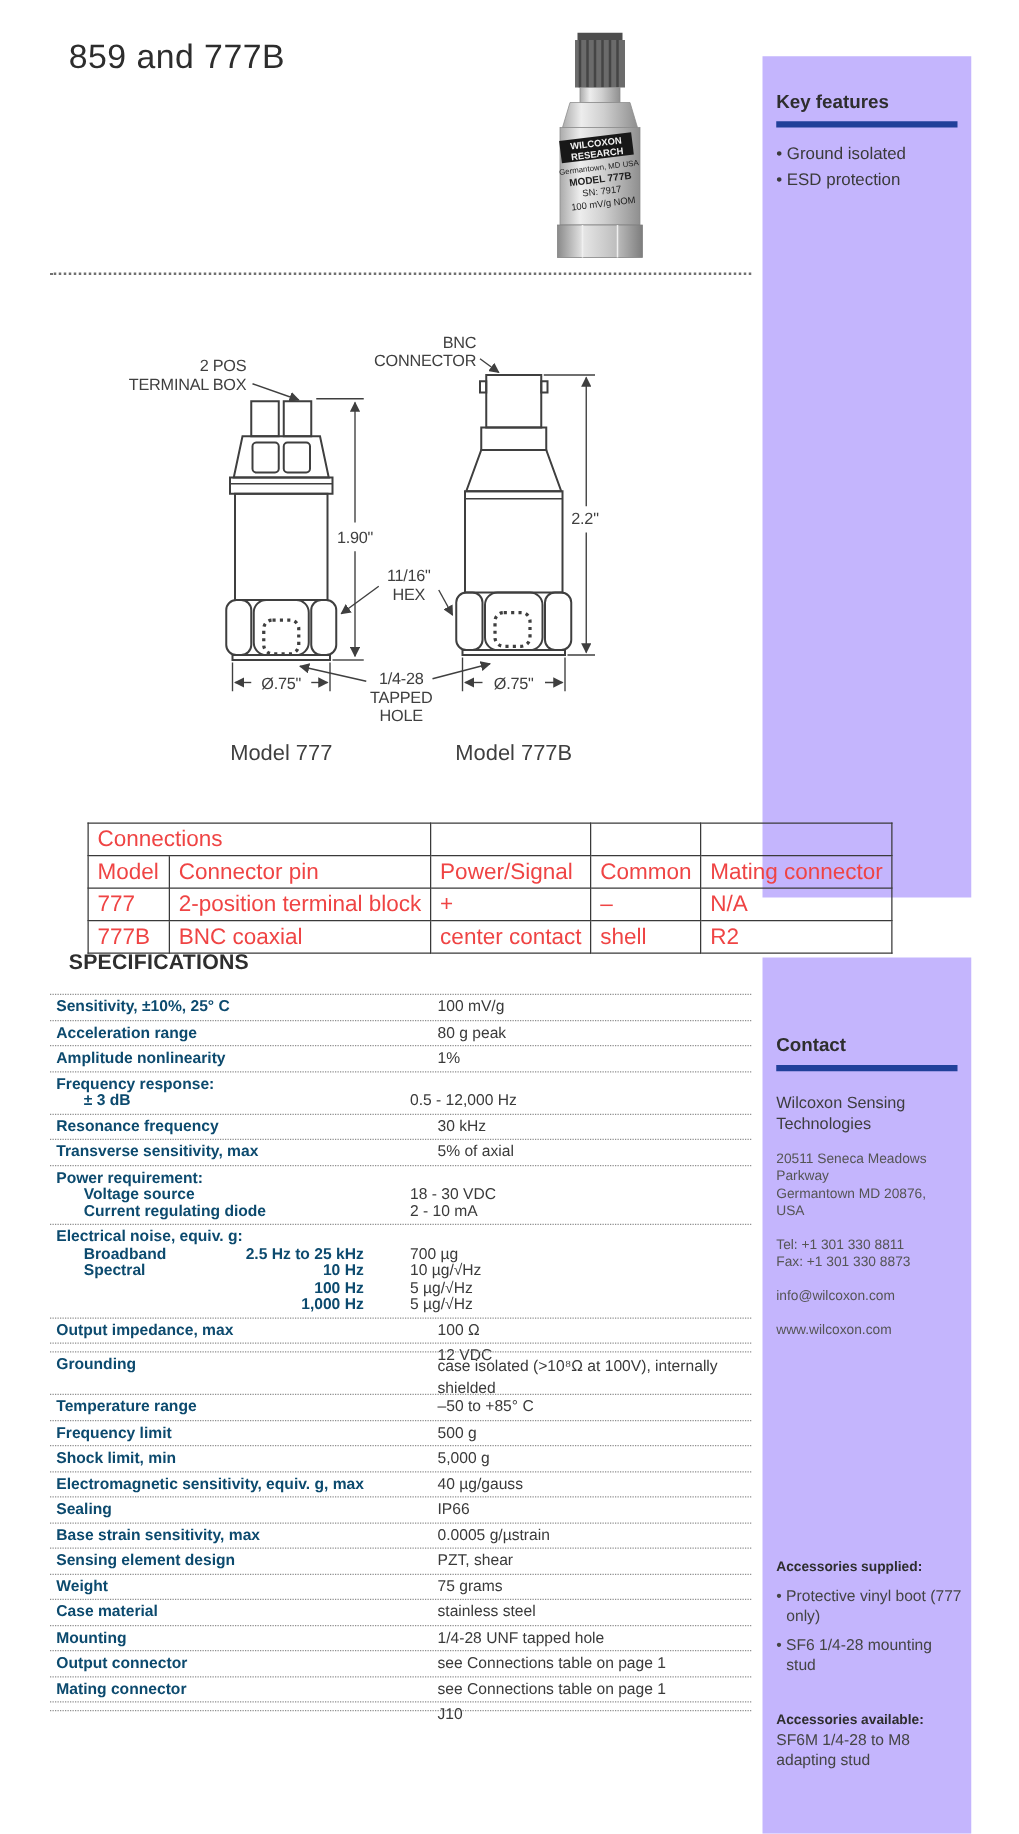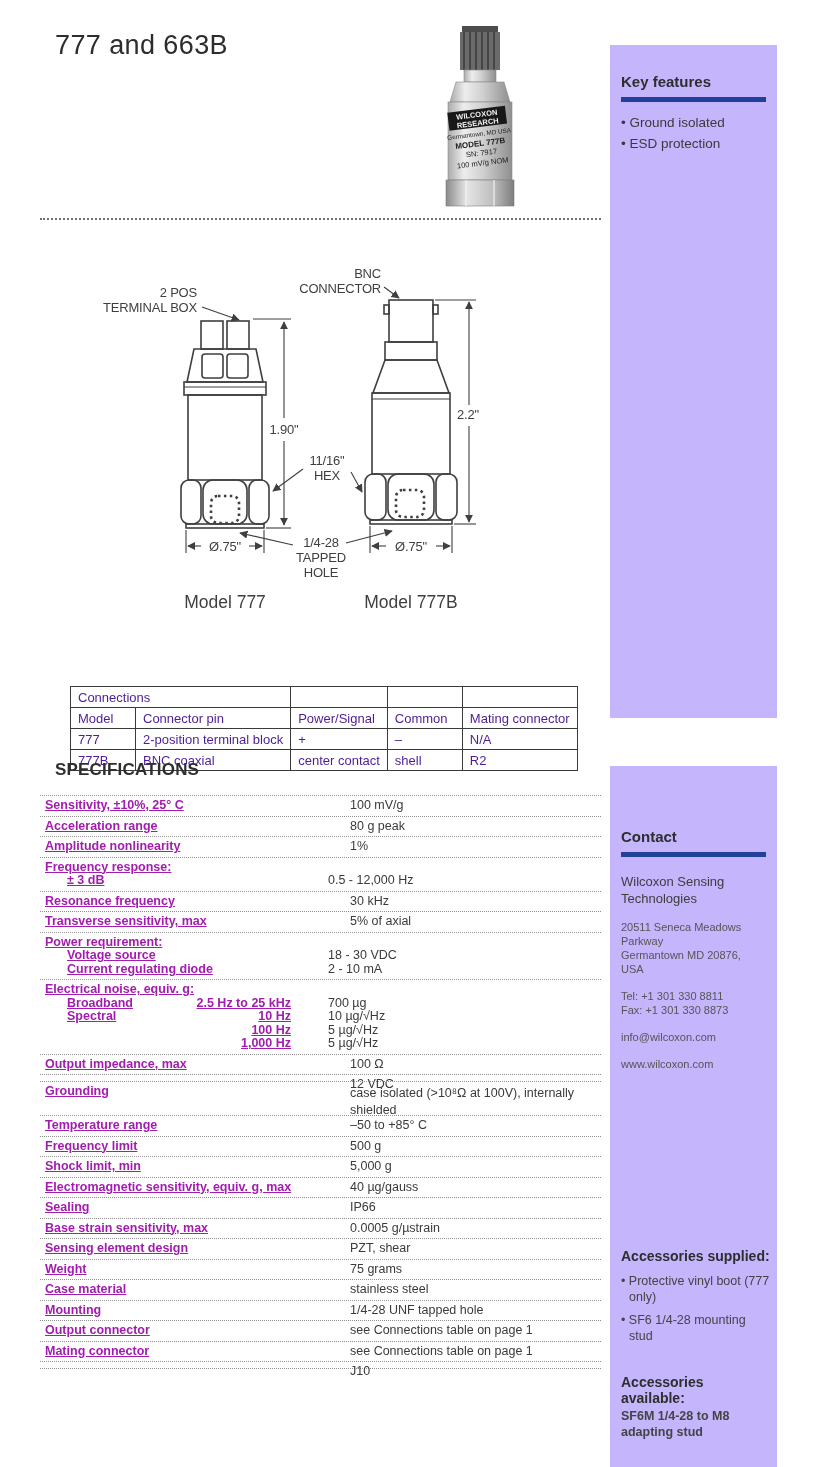--- a/index.html
+++ b/index.html
@@ -14,57 +14,57 @@
   .panel { position:absolute; left:610px; width:167px; background:#c4b5fd; box-sizing:border-box; }
   .panel-key { top:45px; height:673px; padding:28px 11px 0 11px; }
   .panel-contact { top:766px; height:901px; padding:62px 11px 0 11px; }
   .panel-heading { font-weight:bold; font-size:15px; color:#2e2e2e; }
   .rule { height:5px; background:#21409a; margin-top:7px; }
   .kf-list { margin-top:10px; font-size:13.5px; line-height:21px; color:#3a3a3a; }
   .kf-item::before, .acc-item::before { content:"• "; }
   .contact-name { margin-top:16px; font-size:13px; line-height:17px; color:#3d3d3d; }
   .c-block { margin-top:13px; font-size:11px; line-height:14px; color:#555; }
   .accessories { position:absolute; left:11px; right:7px; top:482px; }
-  .acc-heading { font-weight:bold; font-size:14px; color:#2e2e2e; }
+  .acc-heading { font-weight:bold; font-size:11px; color:#2e2e2e; }
   .acc-list { margin-top:9px; font-size:12.5px; line-height:16px; color:#444; }
   .acc-item { margin-bottom:7px; padding-left:8px; text-indent:-8px; }
   .acc-avail { margin-top:30px; }
-  .acc-avail-text { font-size:12.5px; line-height:16px; color:#444; margin-top:2px; width:120px;font-weight:bold; }
+  .acc-avail-text { font-size:12.5px; line-height:16px; color:#444; margin-top:2px; width:120px; }
   
   .top-divider { position:absolute; left:40px; top:218px; width:561px; border-top:2px dotted #707070; }
   
   .diagram { position:absolute; left:40px; top:245px; }
   .diagram text { fill:#3f3f3f; }
   .dlabel { font-size:13px; letter-spacing:-0.2px; }
   .dcap { font-size:17.5px; fill:#333; }
   .oline { fill:none; stroke:#3f3f3f; stroke-width:1.6; }
   .dim { fill:none; stroke:#3f3f3f; stroke-width:1.1; }
   .dot-hole { fill:none; stroke:#3f3f3f; stroke-width:2.6; stroke-dasharray:2.5 3.4; }
   
-  .conn-table { position:absolute; left:70px; top:658px; border-collapse:collapse; font-size:13px; color:#4c1d95;margin-top:28px; }
+  .conn-table { position:absolute; left:70px; top:658px; border-collapse:collapse; font-size:18px; color:#ef4444; }
   .conn-table td { border:1px solid #3a3a3a; padding:2px 7px; height:16px; white-space:nowrap; }
   
   .specs-title { position:absolute; left:55px; top:760px; font-size:17px; font-weight:bold; color:#2e2e2e; letter-spacing:.2px; }
   .specs { position:absolute; left:40px; top:795px; width:561px; font-size:12.5px; line-height:13.5px;
            border-bottom:1px dotted #8f8f8f; box-sizing:border-box; }
   .spec-row { position:relative; border-top:1px dotted #8f8f8f; padding:3px 0 3px 5px; }
   .spec-row.tall { min-height:27px; }
-  .lbl, .glbl, .slbl, .mid { font-weight:bold; color:#a21caf;text-decoration:underline; }
+  .lbl, .glbl, .slbl, .mid { font-weight:bold; color:#0c4a6e; }
   .sub { position:relative; padding-left:22px; }
   .slbl { display:inline-block; width:112px; }
   .mid { display:inline-block; width:112px; text-align:right; }
   .val { position:absolute; left:310px; top:3px; width:250px; font-weight:normal; }
   .sub > .val { left:283px; top:0; }
 </style>
 </head>
 <body>
 
 <div class="page">
 
-  <div class="title">777 and 663B</div>
+  <div class="title">859 and 777B</div>
 
   <svg class="photo" width="120" height="182" viewBox="0 0 120 182">
     <defs>
       <linearGradient id="metal" x1="0" y1="0" x2="1" y2="0">
         <stop offset="0" stop-color="#ababab"></stop>
           <stop offset="0.25" stop-color="#ededed"></stop>
         <stop offset="0.55" stop-color="#cfcfcf"></stop>
           <stop offset="1" stop-color="#8f8f8f"></stop>
       </linearGradient>
       <linearGradient id="metal2" x1="0" y1="0" x2="1" y2="0">

